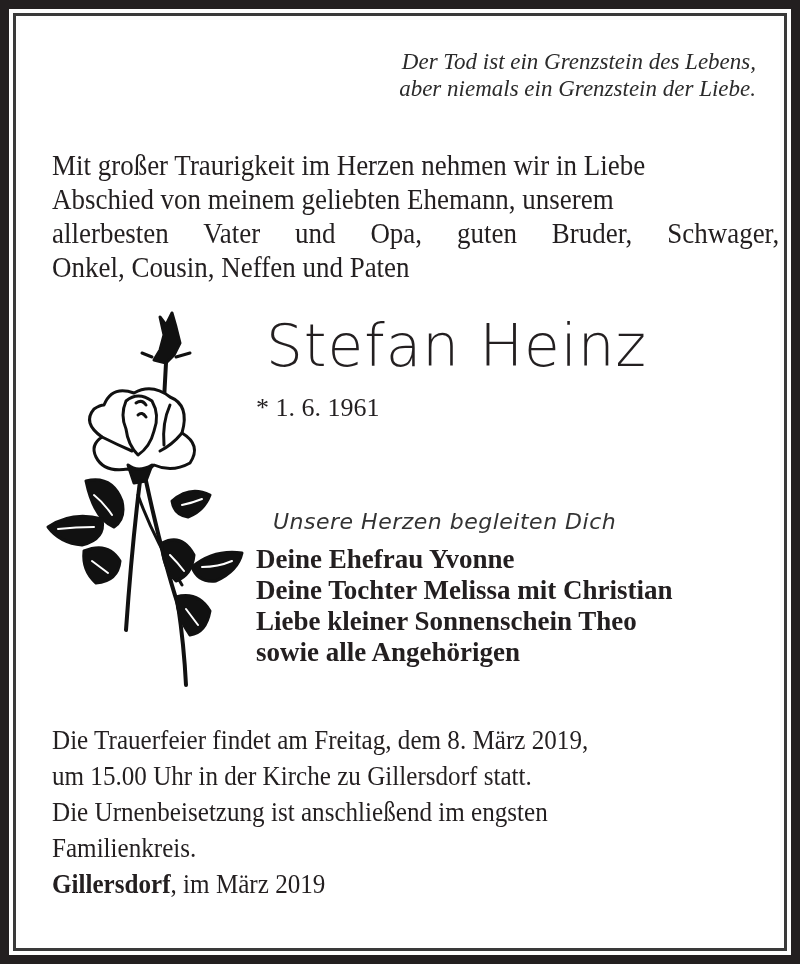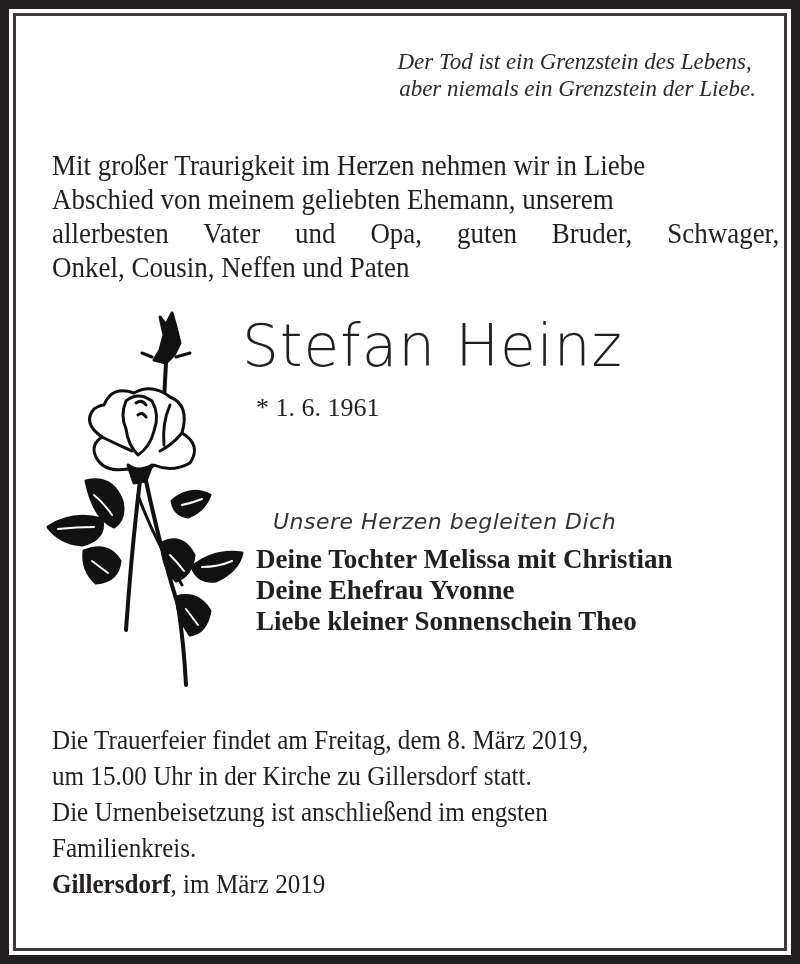--- a/index.html
+++ b/index.html
@@ -16,36 +16,36 @@
     background: #ffffff;
   }
   .inner {
     position: absolute; left: 4px; top: 4px; right: 4px; bottom: 4px;
     border: 3px solid #3a3a3a;
     background: #ffffff;
   }
   .motto {
     position: absolute; right: 44px; top: 48px;
     font-style: italic; font-size: 23px; line-height: 27px;
-    text-align: center; color: #2b2b2b;
+    text-align: right; color: #2b2b2b;
   }
   .motto div:nth-child(2) { padding-left: 6px; }
   .intro {
     position: absolute; left: 52px; top: 148px; width: 728px;
     font-size: 29px; line-height: 34px;
     transform: scaleX(0.93); transform-origin: left top;
     text-align: justify;
   }
   .intro div.just { text-align: justify; text-align-last: justify; width: 782px; }
   .intro div.left { text-align: left; }
   .rose {
     position: absolute; left: 42px; top: 305px; width: 205px; height: 385px;
   }
   .name {
-    position: absolute; left: 242px; top: 312px;
+    position: absolute; left: 266px; top: 312px;
     font-family: "DejaVu Sans", sans-serif;
     font-weight: 300;
     font-size: 58px; letter-spacing: 1px;
     color: #231f20;
   }
   .dates {
     position: absolute; left: 256px; top: 393px;
     font-size: 26px; display: flex; 
   }
   .subhead {
@@ -117,23 +117,24 @@
 
 <div class="name">Stefan Heinz</div>
 
 <div class="dates">
   <span>* 1. 6. 1961</span>
 </div>
 
 <div class="subhead">Unsere Herzen begleiten Dich</div>
 
 <div class="mourners">
+  <div>Deine Ehefrau Yvonne</div>
   <div>Deine Tochter Melissa mit Christian</div>
-  <div>Deine Ehefrau Yvonne</div>
   <div>Liebe kleiner Sonnenschein Theo</div>
+  <div>sowie alle Angehörigen</div>
 </div>
 
 <div class="details">
   <div>Die Trauerfeier findet am Freitag, dem 8. März 2019,</div>
   <div>um 15.00 Uhr in der Kirche zu Gillersdorf statt.</div>
   <div>Die Urnenbeisetzung ist anschließend im engsten</div>
   <div>Familienkreis.</div>
   <div><span class="place">Gillersdorf</span><span>, im März 2019</span></div>
 </div>
 

